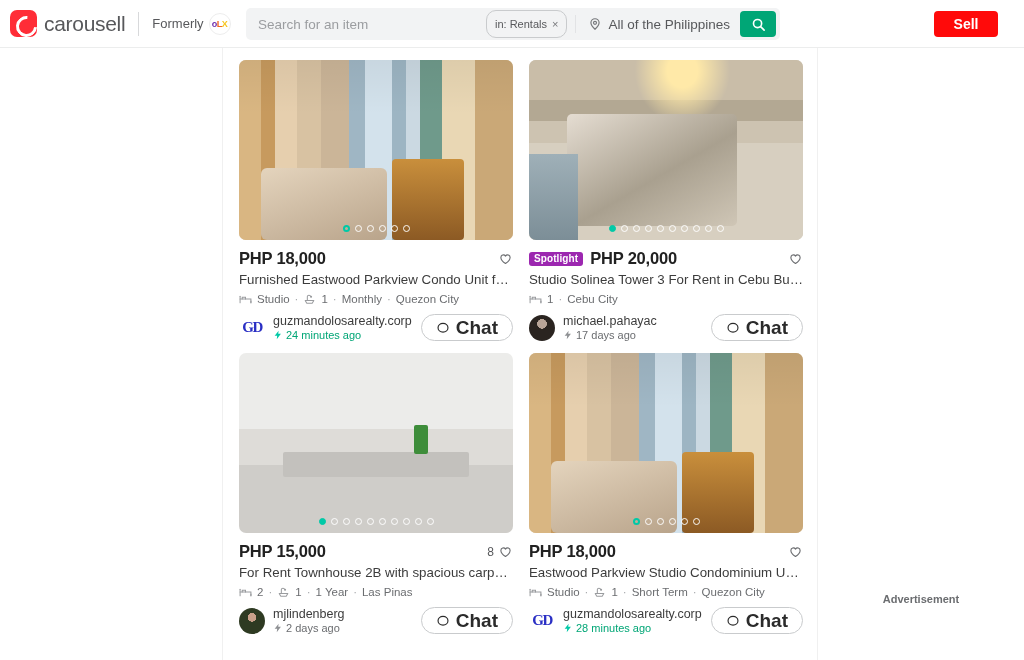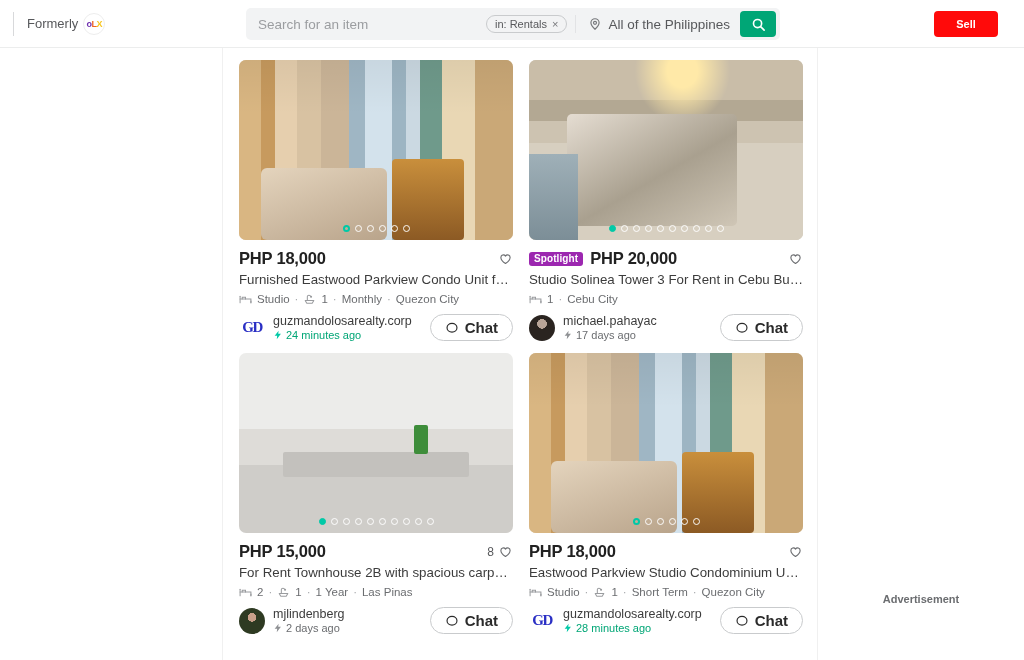--- a/index.html
+++ b/index.html
@@ -55,21 +55,21 @@
     background: #f2f3f4; border-radius: 5px;
     display: flex; align-items: center;
   }
   .search-input-area {
     flex: 1 1 auto; display: flex; align-items: center;
     padding-left: 12px; overflow: hidden;
   }
   .search-placeholder { font-size: 13.5px; color: #9b9da0; }
   .chip {
     display: inline-flex; align-items: center; gap: 5px;
-    height: 18px; padding: 0 8px; margin-right: 8px;
+    height: 28px; padding: 0 8px; margin-right: 8px;
     border: 1px solid #c9cbcd; border-radius: 10px;
     background: #f2f3f4; font-size: 11px; color: #57585b;
     white-space: nowrap;
   }
   .chip-x { font-size: 11px; color: #76787b; cursor: pointer; }
   .loc-sep { width: 1px; height: 18px; background: #e2e3e5; }
   .location {
     display: flex; align-items: center; gap: 6px;
     padding: 0 10px 0 12px; white-space: nowrap;
   }
@@ -78,21 +78,21 @@
   .search-btn {
     width: 36px; height: 26px; margin-right: 4px;
     background: #00a676; border-radius: 4px;
     display: flex; align-items: center; justify-content: center;
     border: none; cursor: pointer; flex: 0 0 auto;
   }
   .sell-btn {
     position: absolute; right: 26px; top: 11px;
     width: 64px; height: 26px; background: #ff0a0a;
     border: none; border-radius: 4px; color: #fff;
-    font-size: 11px; font-weight: 700; cursor: pointer;
+    font-size: 14px; font-weight: 700; cursor: pointer;
     font-family: "Liberation Sans", sans-serif;
   }
 
   
   .page { position: absolute; top: 48px; left: 0; width: 1024px; height: 612px; }
   .content-col {
     position: absolute; left: 222px; top: 0;
     width: 596px; height: 612px;
     background: #ffffff;
     border-left: 1px solid #f0f0f0; border-right: 1px solid #f0f0f0;
@@ -168,21 +168,21 @@
   .avatar.photo-av2 { background: radial-gradient(circle at 50% 36%, #c9a08a 0 20%, #2e3a22 21% 100%); }
   .seller-meta { display: flex; flex-direction: column; justify-content: center; min-width: 0; }
   .seller-name { font-size: 12.5px; color: #3c3c3c; white-space: nowrap; }
   .posted { display: flex; align-items: flex-start; gap: 3px; font-size: 11px; color: #00a676; margin-top: 1px; }
   .posted.grey { color: #6b6d70; }
   .bolt { width: 10px; height: 12px; display: block; flex: 0 0 auto; }
   .chat-btn {
     margin-left: auto; display: flex; align-items: center; gap: 6px;
     height: 27px; padding: 12px 14px; border: 1px solid #c9cbcd;
     border-radius: 14px; background: #fff; cursor: pointer;
-    font-size: 15px; font-weight: 700; color: #2b2b2b;
+    font-size: 19px; font-weight: 700; color: #2b2b2b;
     font-family: "Liberation Sans", sans-serif;
   }
 
   
   .img-condo {
     width: 100%; height: 100%;
     background:
       linear-gradient(180deg, rgba(0,0,0,0.05), rgba(0,0,0,0) 30%),
       linear-gradient(90deg,
         #d9b682 0 8%, #c79a5e 8% 13%,
@@ -233,20 +233,24 @@
   .img-kitchen::after {
     content: ""; position: absolute; left: 64%; top: 40%; width: 5%; height: 16%;
     background: #3e8d3a; border-radius: 2px;
   }
 </style>
 </head>
 <body>
 
 <div class="header">
 
+  <div class="logo-wrap">
+    <div class="logo-mark"></div>
+    <div class="logo-word">carousell</div>
+  </div>
 
   <div class="logo-divider"></div>
 
   <div class="formerly">
     <span class="formerly-text">Formerly</span>
     <span class="olx-badge">
       <span class="olx-o">o</span>
         <span class="olx-l">L</span>
         <span class="olx-x">X</span>
     </span>

